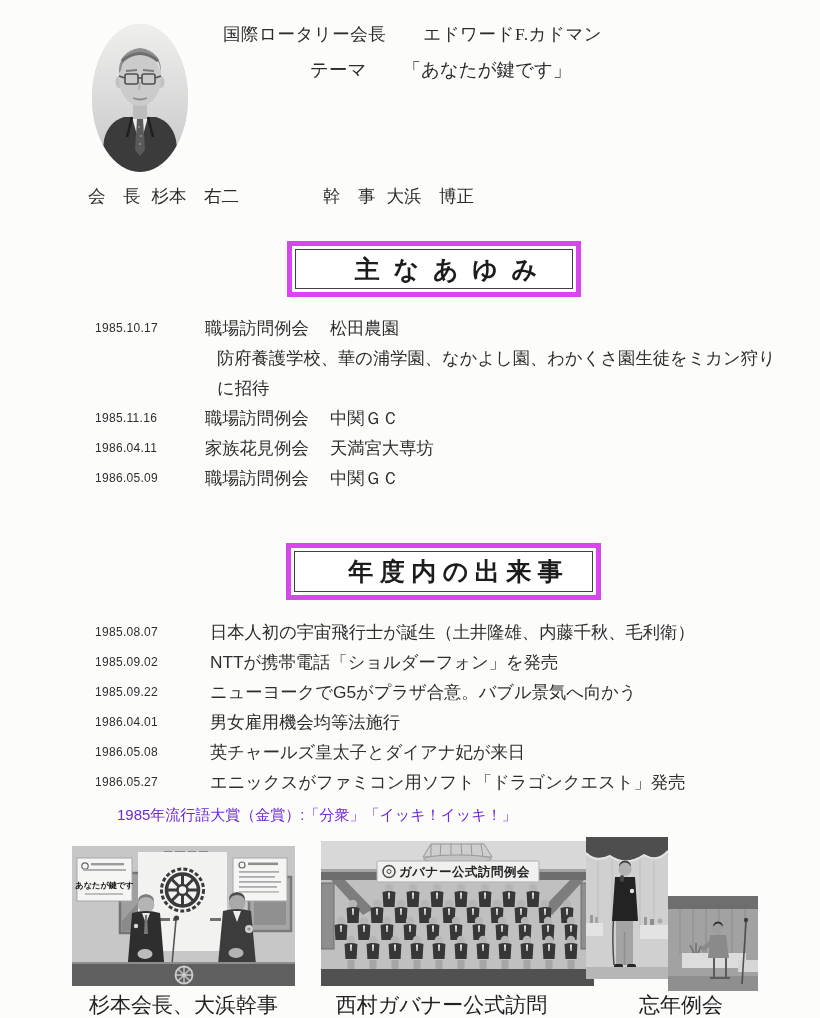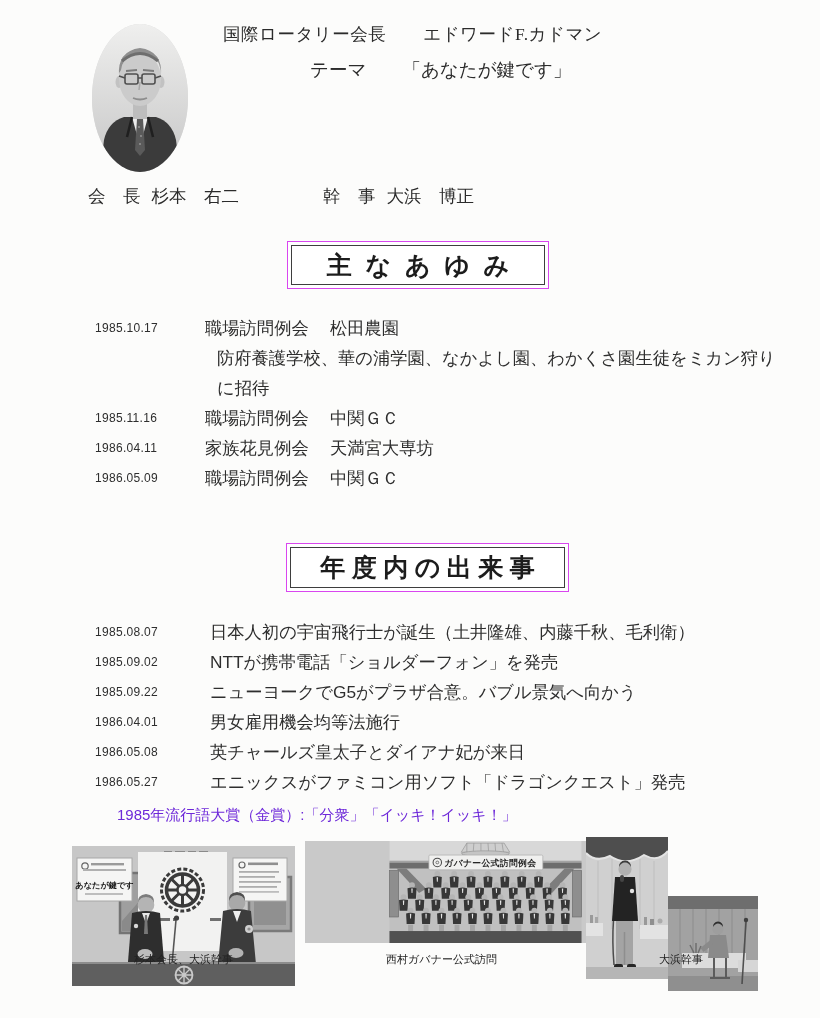--- a/index.html
+++ b/index.html
@@ -14,24 +14,24 @@
   .l1 .nm{margin-left:37px;margin-top:42px;}
   .l2{left:310px;top:57px;font-size:18.5px;}
   .l2 .nm{margin-left:36px;}
   .officers{position:absolute;top:184px;left:0;width:100%;height:26px;font-family:"Liberation Serif","DejaVu Serif",serif;font-size:17.5px;text-align:right;}
   .officers .grp{position:absolute;top:0;white-space:nowrap;}
   .officers .pres{left:88px;}
   .officers .sec{left:323px;}
   .officers .nm{margin-left:11px;}
 
   
-  .title-box{position:absolute;background:#fff;border:1px solid #d946ef;
+  .title-box{position:absolute;background:#fff;border:5px solid #d946ef;
              box-shadow:inset 0 0 0 3px #ffffff,inset 0 0 0 4px #3e3e3e;
              display:flex;align-items:center;justify-content:center;
-             font-family:"Liberation Serif","DejaVu Serif",serif;}
+             font-family:"Liberation Serif","DejaVu Serif",serif;padding-left:24px;}
   .box1{left:287px;top:241px;width:260px;height:46px;}
   .box2{left:286px;top:543px;width:281px;height:47px;}
   .title-box .t{font-weight:bold;font-size:25px;color:#1c1c1c;white-space:nowrap;}
   .t1{letter-spacing:0.55em;margin-right:-0.55em;}
   .t2{letter-spacing:0.26em;margin-right:-0.26em;}
 
   
   .list{position:absolute;left:95px;width:690px;font-size:17.3px;color:#2e2e2e;}
   .list1{top:313px;}
   .list2{top:617px;}
@@ -43,24 +43,24 @@
   .c-detail{flex:1;}
   .c-detail.pad{padding-left:26px;}
   .c-cont{flex:1;margin-left:12px;}
 
   .buzz{position:absolute;left:117px;top:806px;font-size:15px;color:#6d28d9;white-space:nowrap;}
 
   
   .photo{position:absolute;overflow:hidden;background:#c9c9c9;}
   .photo svg{display:block;width:100%;height:100%;}
   .p1{left:72px;top:846px;width:223px;height:140px;}
-  .p2{left:305px;top:841px;width:273px;height:102px;padding-left:44px;}
+  .p2{left:321px;top:841px;width:273px;height:145px;}
   .p3a{left:586px;top:837px;width:82px;height:142px;}
   .p3b{left:668px;top:896px;width:90px;height:95px;}
-  .cap{position:absolute;top:952px;font-family:Liberation Serif, serif;font-size:11px;color:#222;text-align:center;white-space:nowrap;}
+  .cap{position:absolute;top:991px;font-family:Liberation Serif, serif;font-size:21px;color:#222;text-align:center;white-space:nowrap;}
   .c1{left:72px;width:223px;}
   .c2{left:305px;width:273px;}
   .c3{left:591px;width:180px;}
 </style>
 </head>
 <body>
 
 <div class="page">
 
   <div class="portrait">
@@ -399,15 +399,15 @@
       <path d="M58,62 L58,82 M46,62 L46,82 M42,82 L62,82" stroke="#5c5c5c" stroke-width="2" fill="none"></path>
       <g>
         <path d="M78,26 L74,88" stroke="#4f4f4f" stroke-width="1.6"></path>
         <circle cx="78" cy="24" r="2.2" fill="#3e3e3e"></circle>
       </g>
     </svg>
   </div>
 
   <div class="cap c1">杉本会長、大浜幹事</div>
   <div class="cap c2">西村ガバナー公式訪問</div>
-  <div class="cap c3">大浜幹事</div>
+  <div class="cap c3">忘年例会</div>
 
 </div>
 
 </body></html>

